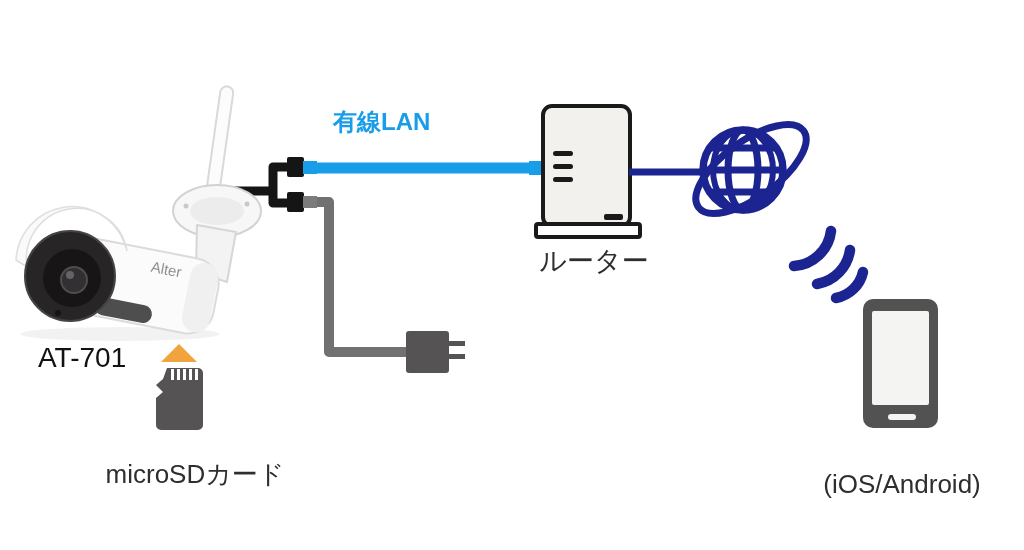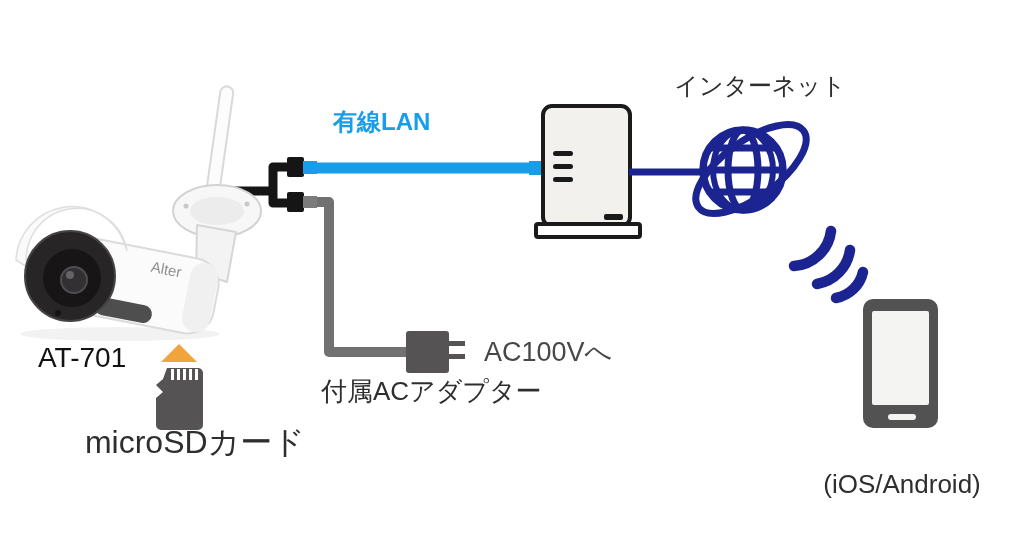--- a/index.html
+++ b/index.html
@@ -11,21 +11,21 @@
          font-family:"Liberation Sans",sans-serif;}
   #gfx{position:absolute;left:0;top:0;width:1024px;height:550px;}
   .label{position:absolute;color:var(--text-dark);white-space:nowrap;line-height:1.15;
          font-family:"Liberation Sans",sans-serif;}
   .l-lan{left:333px;top:108px;font-size:24px;font-weight:bold;color:var(--lan-blue);}
   .l-internet{left:760px;top:72px;font-size:24px;transform:translateX(-50%);}
   .l-router{left:594px;top:246px;font-size:27px;transform:translateX(-50%);}
   .l-acpower{left:484px;top:337px;font-size:27px;color:#474747;}
   .l-adapter{left:321px;top:377px;font-size:26px;}
   .l-model{left:38px;top:342px;font-size:28px;color:#121212;text-align:right;}
-  .l-microsd{left:195px;top:424px;font-size:32px;transform:translateX(-50%);}
+  .l-microsd{left:195px;top:460px;font-size:26px;transform:translateX(-50%);}
   .l-phone{left:902px;top:440px;font-size:24px;transform:translateX(-50%);}
   .l-phone-sub{left:902px;top:470px;font-size:26px;transform:translateX(-50%);text-align:center;}
 </style>
 </head>
 <body>
 
 <div id="stage">
 
   <svg id="gfx" viewBox="0 0 1024 550" xmlns="http://www.w3.org/2000/svg">
 
@@ -116,19 +116,17 @@
       <circle cx="70" cy="276" r="45" fill="#272525"></circle>
       <circle cx="70" cy="276" r="45" fill="none" stroke="#454343" stroke-width="2"></circle>
       <circle cx="72" cy="278" r="29" fill="#171515"></circle>
       <circle cx="74" cy="280" r="13" fill="#323032" stroke="#4F4D4F" stroke-width="2"></circle>
       <circle cx="70" cy="275" r="4" fill="#6B696B" opacity="0.9"></circle>
       <circle cx="58" cy="313" r="3" fill="#141414"></circle>
     </g>
   </svg>
 
   <div class="label l-lan">有線LAN</div>
-  <div class="label l-internet">インターネット</div>
-  <div class="label l-acpower">AC100Vへ</div>
-  <div class="label l-adapter">付属ACアダプター</div>
+  <div class="label l-router">ルーター</div>
   <div class="label l-model">AT-701</div>
   <div class="label l-microsd">microSDカード</div>
   <div class="label l-phone-sub">(iOS/Android)</div>
 </div>
 
 </body></html>

